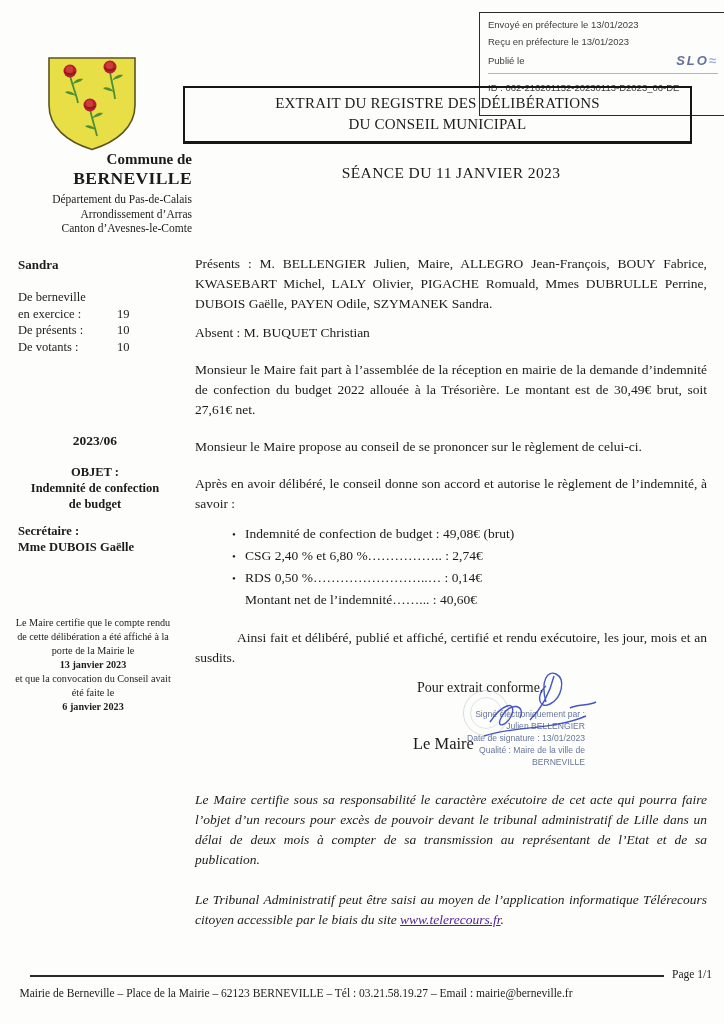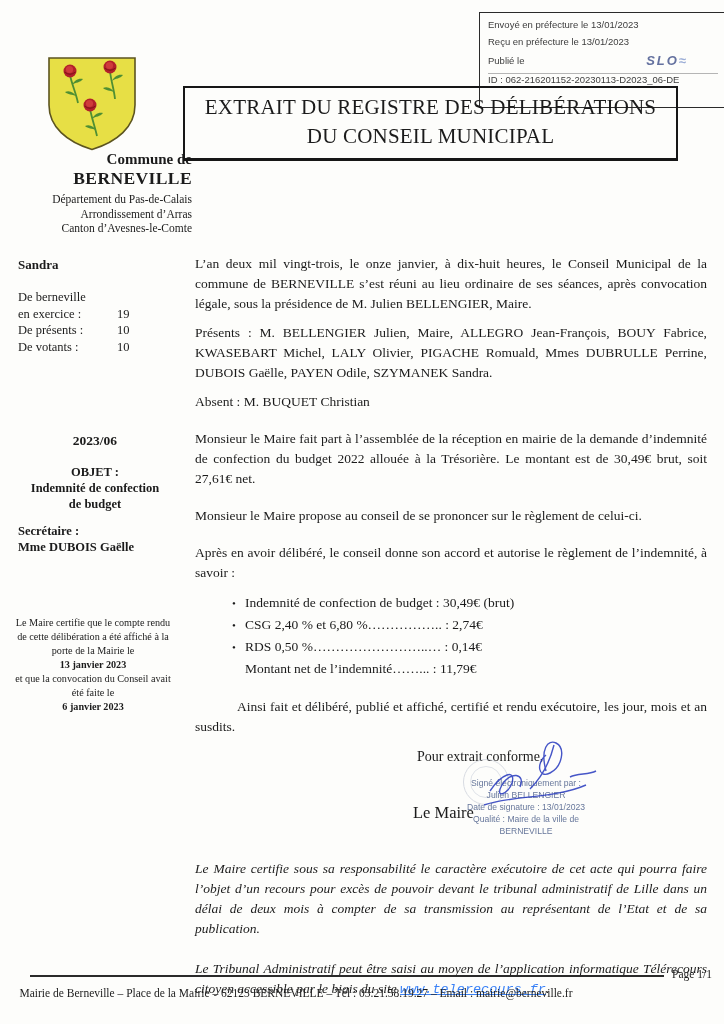--- a/index.html
+++ b/index.html
@@ -4,36 +4,36 @@
 <style>
   html,body{margin:0;padding:0;background:#9a9a9a;}
   .page{position:relative;width:724px;height:1024px;margin:0 auto;background:#fdfdfb;
         font-family:"Liberation Serif",serif;color:#1b1b1b;overflow:hidden;}
 
   
   .stamp{position:absolute;top:12px;left:479px;width:230px;border:1px solid #2a2a2a;
          padding:6px 8px 4px;font-family:"Liberation Sans",sans-serif;font-size:9.5px;color:#3d3d3d;}
   .stamp-line{margin-bottom:6px;}
   .stamp-row3{display:flex;align-items:center;margin-bottom:5px;}
-  .slo-logo{margin-left:auto;margin-right:30px;font-weight:bold;font-style:italic;
+  .slo-logo{margin-left:auto;font-weight:bold;font-style:italic;
             font-size:13px;letter-spacing:2px;color:#64719f;}
   .slo-wave{color:#9badd6;font-weight:bold;}
-  .stamp-id{border-top:1px solid #b5b5b5;padding-top:0;margin-bottom:18px;}
+  .stamp-id{border-top:1px solid #b5b5b5;padding-top:8px;margin-bottom:18px;}
 
   
   .arms{position:absolute;left:46px;top:55px;}
   .commune{position:absolute;left:0px;top:150px;width:192px;text-align:right;line-height:1.2;}
   .commune-1{font-size:15px;font-weight:bold;}
   .commune-2{font-size:17.5px;font-weight:bold;letter-spacing:.4px;margin-bottom:3px;}
   .commune-small{font-size:11.5px;line-height:1.28;}
 
   
   .title-box{position:absolute;left:183px;top:86px;width:489px;text-align:center;
-             border:2px solid #161616;border-bottom-width:3px;padding:5px 1px 6px;
-             font-size:21px;line-height:1.4;letter-spacing:.2px;}
+             border:2px solid #161616;border-bottom-width:3px;padding:5px 8px 6px;
+             font-size:15px;line-height:1.4;letter-spacing:.2px;}
   .seance{position:absolute;left:195px;top:164px;width:512px;text-align:center;
           font-size:15.5px;letter-spacing:.4px;}
 
   
   .nombre{position:absolute;left:18px;top:257px;font-size:13px;font-weight:bold;}
   .counts{position:absolute;left:18px;top:289px;width:155px;font-size:12.5px;line-height:1.32;}
   .count-row{position:relative;}
   .count-val{position:absolute;left:99px;top:0;}
   .ref{position:absolute;left:10px;top:433px;width:170px;text-align:center;
        font-weight:bold;font-size:13.5px;}
@@ -49,34 +49,34 @@
         line-height:20px;text-align:justify;}
   .main p{margin:0 0 9px;}
   .gap{margin-top:17px !important;}
   .bullets{margin:2px 0 0 0;}
   .bullet-row{display:flex;line-height:22px;}
   .bullet-glyph{width:22px;text-align:center;margin-left:28px;flex:none;font-size:11px;}
   .net-line{margin-left:50px;line-height:22px;}
   .indent{ text-indent:42px;}
 
   
-  .sig-area{position:relative;height:112px;margin-top:10px;text-align:center;}
+  .sig-area{position:relative;height:112px;margin-top:10px;text-align:right;}
   .pour-extrait{position:absolute;left:222px;top:0;font-size:14px;}
   .le-maire{position:absolute;left:218px;top:56px;font-size:16.5px;}
   .stamp-circle{position:absolute;left:268px;top:12px;width:44px;height:44px;
                 border:1px solid #b9bfcd;border-radius:50%;opacity:.55;}
   .stamp-circle-in{position:absolute;left:6px;top:6px;width:30px;height:30px;
                    border:1px solid #c6ccd8;border-radius:50%;}
   .sig-blue{position:absolute;left:272px;top:30px;font-family:"Liberation Sans",sans-serif;
             font-size:8.6px;line-height:1.4;color:#67779b;}
   .scribble{position:absolute;left:255px;top:-14px;}
 
   
   .legal p{font-style:italic;margin:0 0 20px;}
-  .legal-link{color:#3b82f6;text-decoration:underline;font-family:Liberation Mono, monospace;}
+  .legal-link{color:#4c1d95;text-decoration:underline;}
 
   
   .footer-rule{position:absolute;left:30px;top:968px;width:682px;display:flex;
                align-items:flex-end;font-size:11.5px;}
   .rule-line{flex:1;border-bottom:2px solid #2a2a2a;margin-bottom:3px;margin-right:8px;}
   .page-num{flex:none;}
   .footer-address{position:absolute;left:0;top:987px;width:592px;text-align:center;font-size:11.5px;}
 </style>
 </head>
 <body>
@@ -126,20 +126,21 @@
     <div class="commune-2">BERNEVILLE</div>
     <div class="commune-small">Département du Pas-de-Calais</div>
     <div class="commune-small">Arrondissement d’Arras</div>
     <div class="commune-small">Canton d’Avesnes-le-Comte</div>
   </div>
 
   <div class="title-box">
     <div>EXTRAIT DU REGISTRE DES DÉLIBÉRATIONS</div>
     <div>DU CONSEIL MUNICIPAL</div>
   </div>
+  <div class="seance">SÉANCE DU 11 JANVIER 2023</div>
 
   <div class="nombre">Sandra</div>
   <div class="counts">
     <div class="count-row">
       <span>De berneville</span>
       <span class="count-val"></span>
     </div>
     <div class="count-row">
       <span>en exercice :</span>
       <span class="count-val">19</span>
@@ -168,41 +169,40 @@
   </div>
 
   <div class="certif">
     <span>Le Maire certifie que le compte rendu de cette délibération a  été affiché à la porte de la Mairie le</span>
     <b>13 janvier 2023</b>
     <span>et que la convocation du Conseil avait été faite le</span>
     <b>6 janvier 2023</b>
   </div>
 
   <div class="main">
-    <p>L’an deux mil vingt-trois, le onze janvier, à dix-huit heures, le Conseil Municipal de la commune de BERNEVILLE s’est réuni au lieu ordinaire de ses séances, après convocation légale, sous la présidence de M. Julien BELLENGIER, Maire.</p>
     <p>Présents : M. BELLENGIER Julien, Maire, ALLEGRO Jean-François, BOUY Fabrice,  KWASEBART Michel, LALY Olivier, PIGACHE Romuald, Mmes DUBRULLE Perrine, DUBOIS Gaëlle, PAYEN Odile, SZYMANEK Sandra.</p>
     <p>Absent : M. BUQUET Christian</p>
     <p class="gap">Monsieur le Maire fait part à l’assemblée de la réception en mairie de la demande d’indemnité de confection du budget 2022 allouée à la Trésorière. Le montant est de 30,49€ brut, soit 27,61€ net.</p>
     <p class="gap">Monsieur le Maire propose au conseil de se prononcer sur le règlement de celui-ci.</p>
     <p class="gap">Après en avoir délibéré, le conseil donne son accord et autorise le règlement de l’indemnité, à savoir :</p>
 
     <div class="bullets">
       <div class="bullet-row">
         <span class="bullet-glyph">•</span>
-        <span>Indemnité de confection de budget : 30,49€ (brut)</span>
+        <span>Indemnité de confection de budget : 49,08€ (brut)</span>
       </div>
       <div class="bullet-row">
         <span class="bullet-glyph">•</span>
         <span>CSG 2,40 % et 6,80 %…………….. : 2,74€</span>
       </div>
       <div class="bullet-row">
         <span class="bullet-glyph">•</span>
         <span>RDS 0,50 %……………………..… : 0,14€</span>
       </div>
-      <div class="net-line">Montant net de l’indemnité……... : 11,79€</div>
+      <div class="net-line">Montant net de l’indemnité……... : 40,60€</div>
     </div>
 
     <p class="gap indent">Ainsi fait et délibéré, publié et affiché, certifié et rendu exécutoire, les jour, mois et an susdits.</p>
 
     <div class="sig-area">
       <span class="pour-extrait">Pour extrait conforme,</span>
       <span class="le-maire">Le Maire</span>
 
       <div class="stamp-circle">
         <div class="stamp-circle-in"></div>

